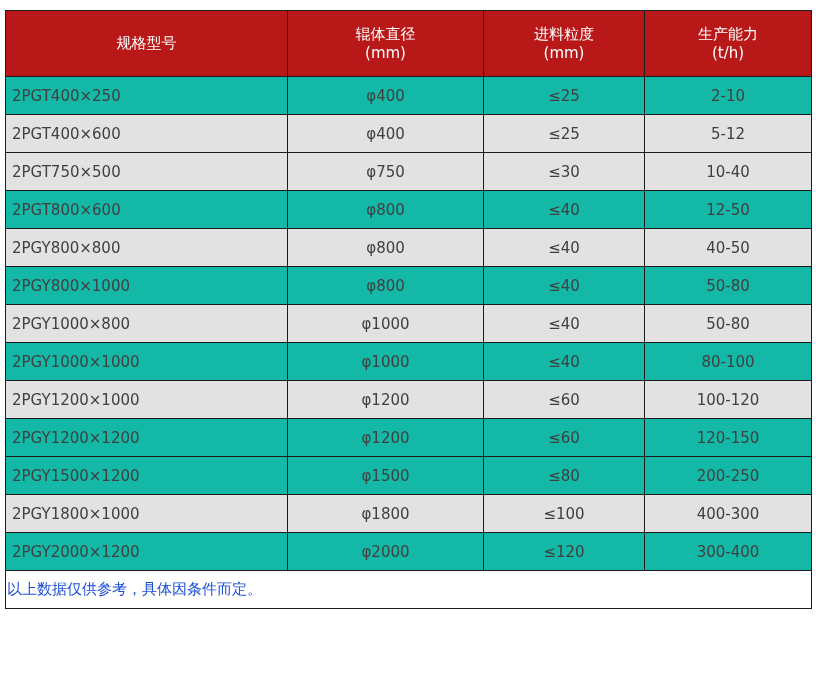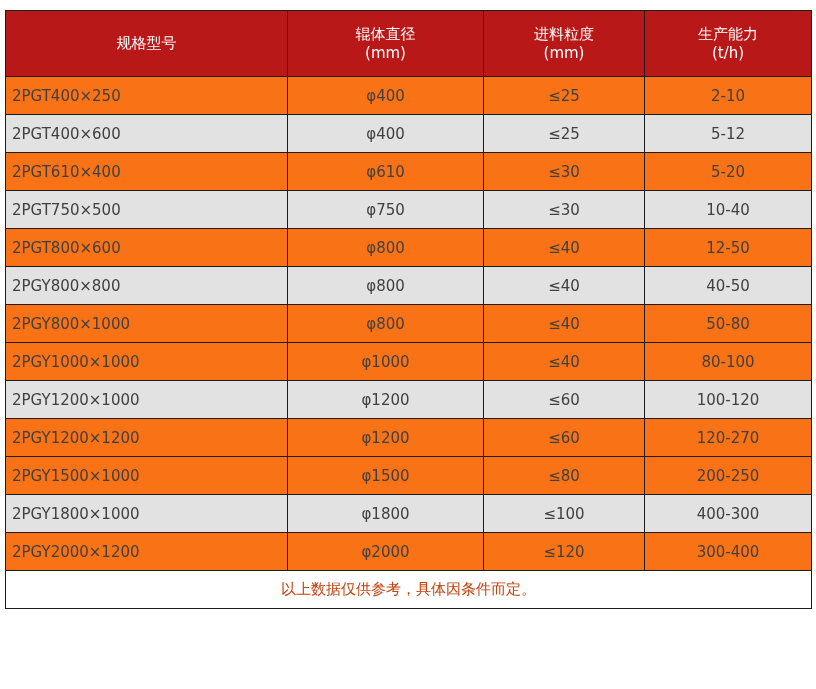--- a/index.html
+++ b/index.html
@@ -36,35 +36,35 @@
     padding: 0;
   }
   .spec-table thead .unit-line {
   }
   .spec-table tbody td {
     height: 38px;
     font-size: 15px;
     color: #404040;
     text-align: center;
     vertical-align: middle;
-    background: #f97316;
+    background: #14b8a6;
     padding: 0;
   }
   .spec-table tbody td.col-model {
     text-align: left;
     padding-left: 6px;
   }
   .spec-table tbody tr.alt td {
     background: #e2e2e2;
   }
   .spec-table tfoot td {
     height: 38px;
     font-size: 15px;
-    color: #c2410c;
-    text-align: center;
+    color: #1d4ed8;
+    text-align: left;
     vertical-align: middle;
     background: #ffffff;
   }
 </style>
 </head>
 <body>
 
 <div class="page">
   <table class="spec-table">
     <colgroup>
@@ -98,26 +98,20 @@
           <td>φ400</td>
           <td>≤25</td>
           <td>2-10</td>
         </tr>
         <tr class="alt">
           <td class="col-model">2PGT400×600</td>
           <td>φ400</td>
           <td>≤25</td>
           <td>5-12</td>
         </tr>
-        <tr>
-          <td class="col-model">2PGT610×400</td>
-          <td>φ610</td>
-          <td>≤30</td>
-          <td>5-20</td>
-        </tr>
         <tr class="alt">
           <td class="col-model">2PGT750×500</td>
           <td>φ750</td>
           <td>≤30</td>
           <td>10-40</td>
         </tr>
         <tr>
           <td class="col-model">2PGT800×600</td>
           <td>φ800</td>
           <td>≤40</td>
@@ -128,40 +122,46 @@
           <td>φ800</td>
           <td>≤40</td>
           <td>40-50</td>
         </tr>
         <tr>
           <td class="col-model">2PGY800×1000</td>
           <td>φ800</td>
           <td>≤40</td>
           <td>50-80</td>
         </tr>
+        <tr class="alt">
+          <td class="col-model">2PGY1000×800</td>
+          <td>φ1000</td>
+          <td>≤40</td>
+          <td>50-80</td>
+        </tr>
         <tr>
           <td class="col-model">2PGY1000×1000</td>
           <td>φ1000</td>
           <td>≤40</td>
           <td>80-100</td>
         </tr>
         <tr class="alt">
           <td class="col-model">2PGY1200×1000</td>
           <td>φ1200</td>
           <td>≤60</td>
           <td>100-120</td>
         </tr>
         <tr>
           <td class="col-model">2PGY1200×1200</td>
           <td>φ1200</td>
           <td>≤60</td>
-          <td>120-270</td>
+          <td>120-150</td>
         </tr>
         <tr>
-          <td class="col-model">2PGY1500×1000</td>
+          <td class="col-model">2PGY1500×1200</td>
           <td>φ1500</td>
           <td>≤80</td>
           <td>200-250</td>
         </tr>
         <tr class="alt">
           <td class="col-model">2PGY1800×1000</td>
           <td>φ1800</td>
           <td>≤100</td>
           <td>400-300</td>
         </tr>

